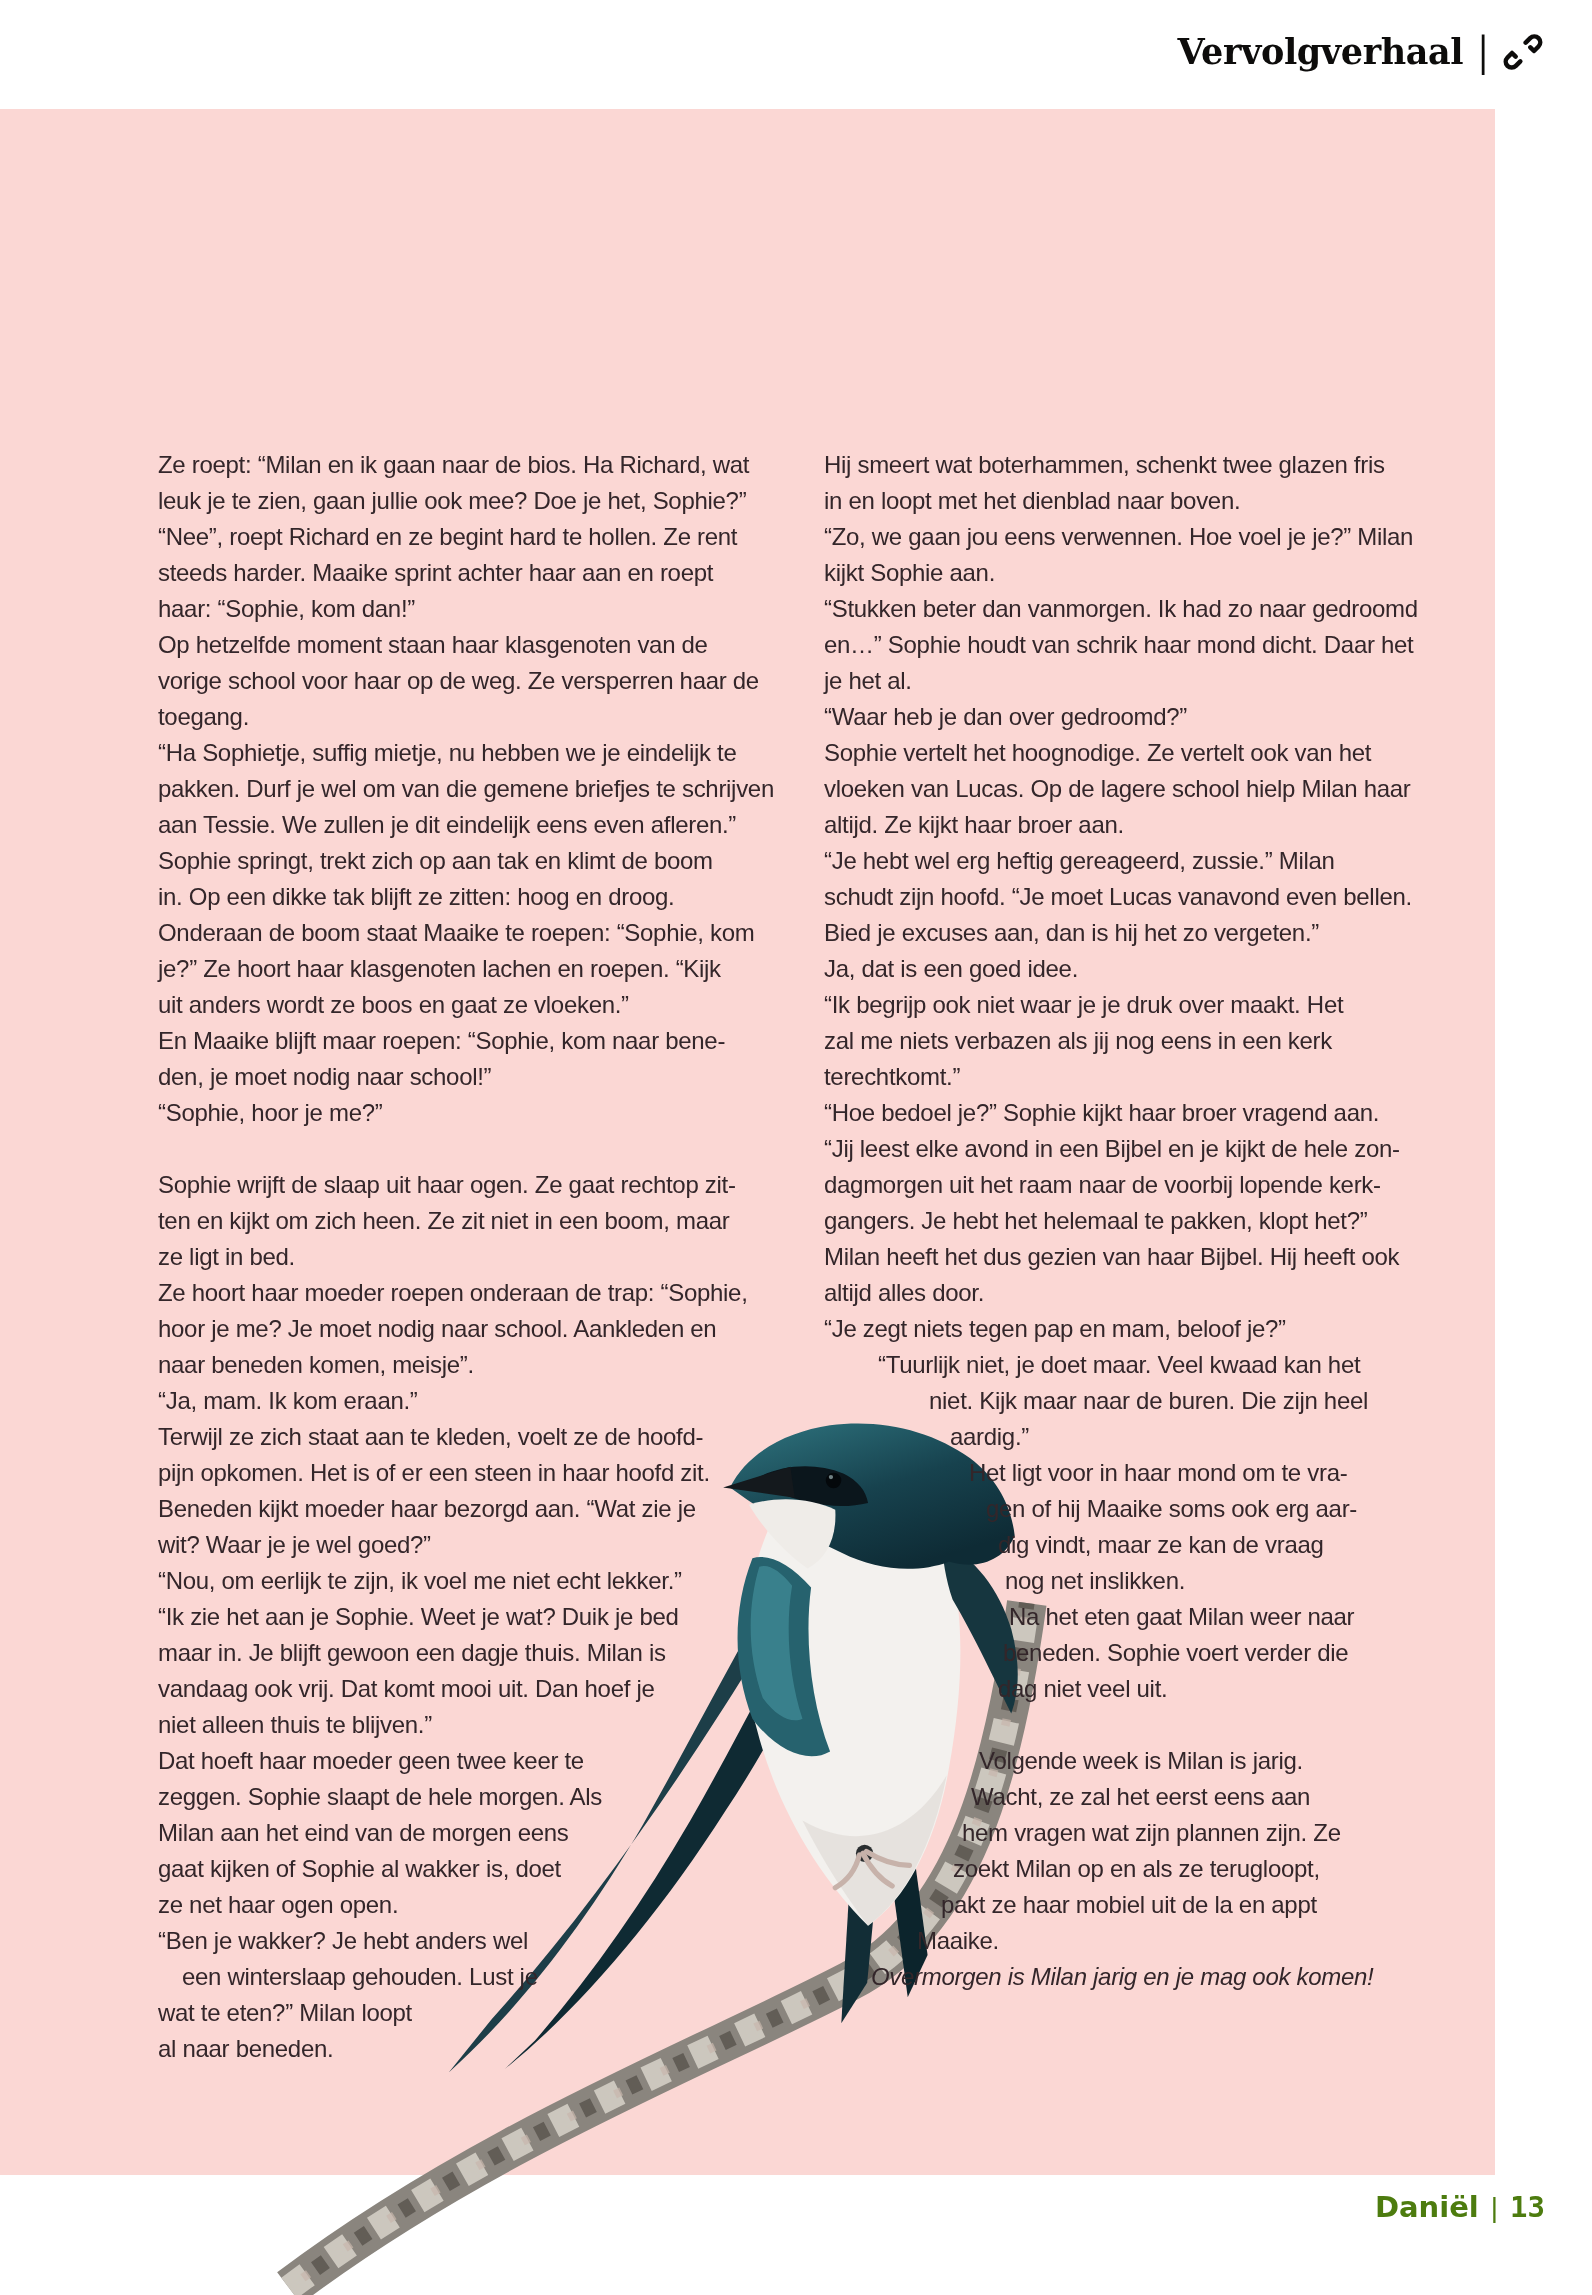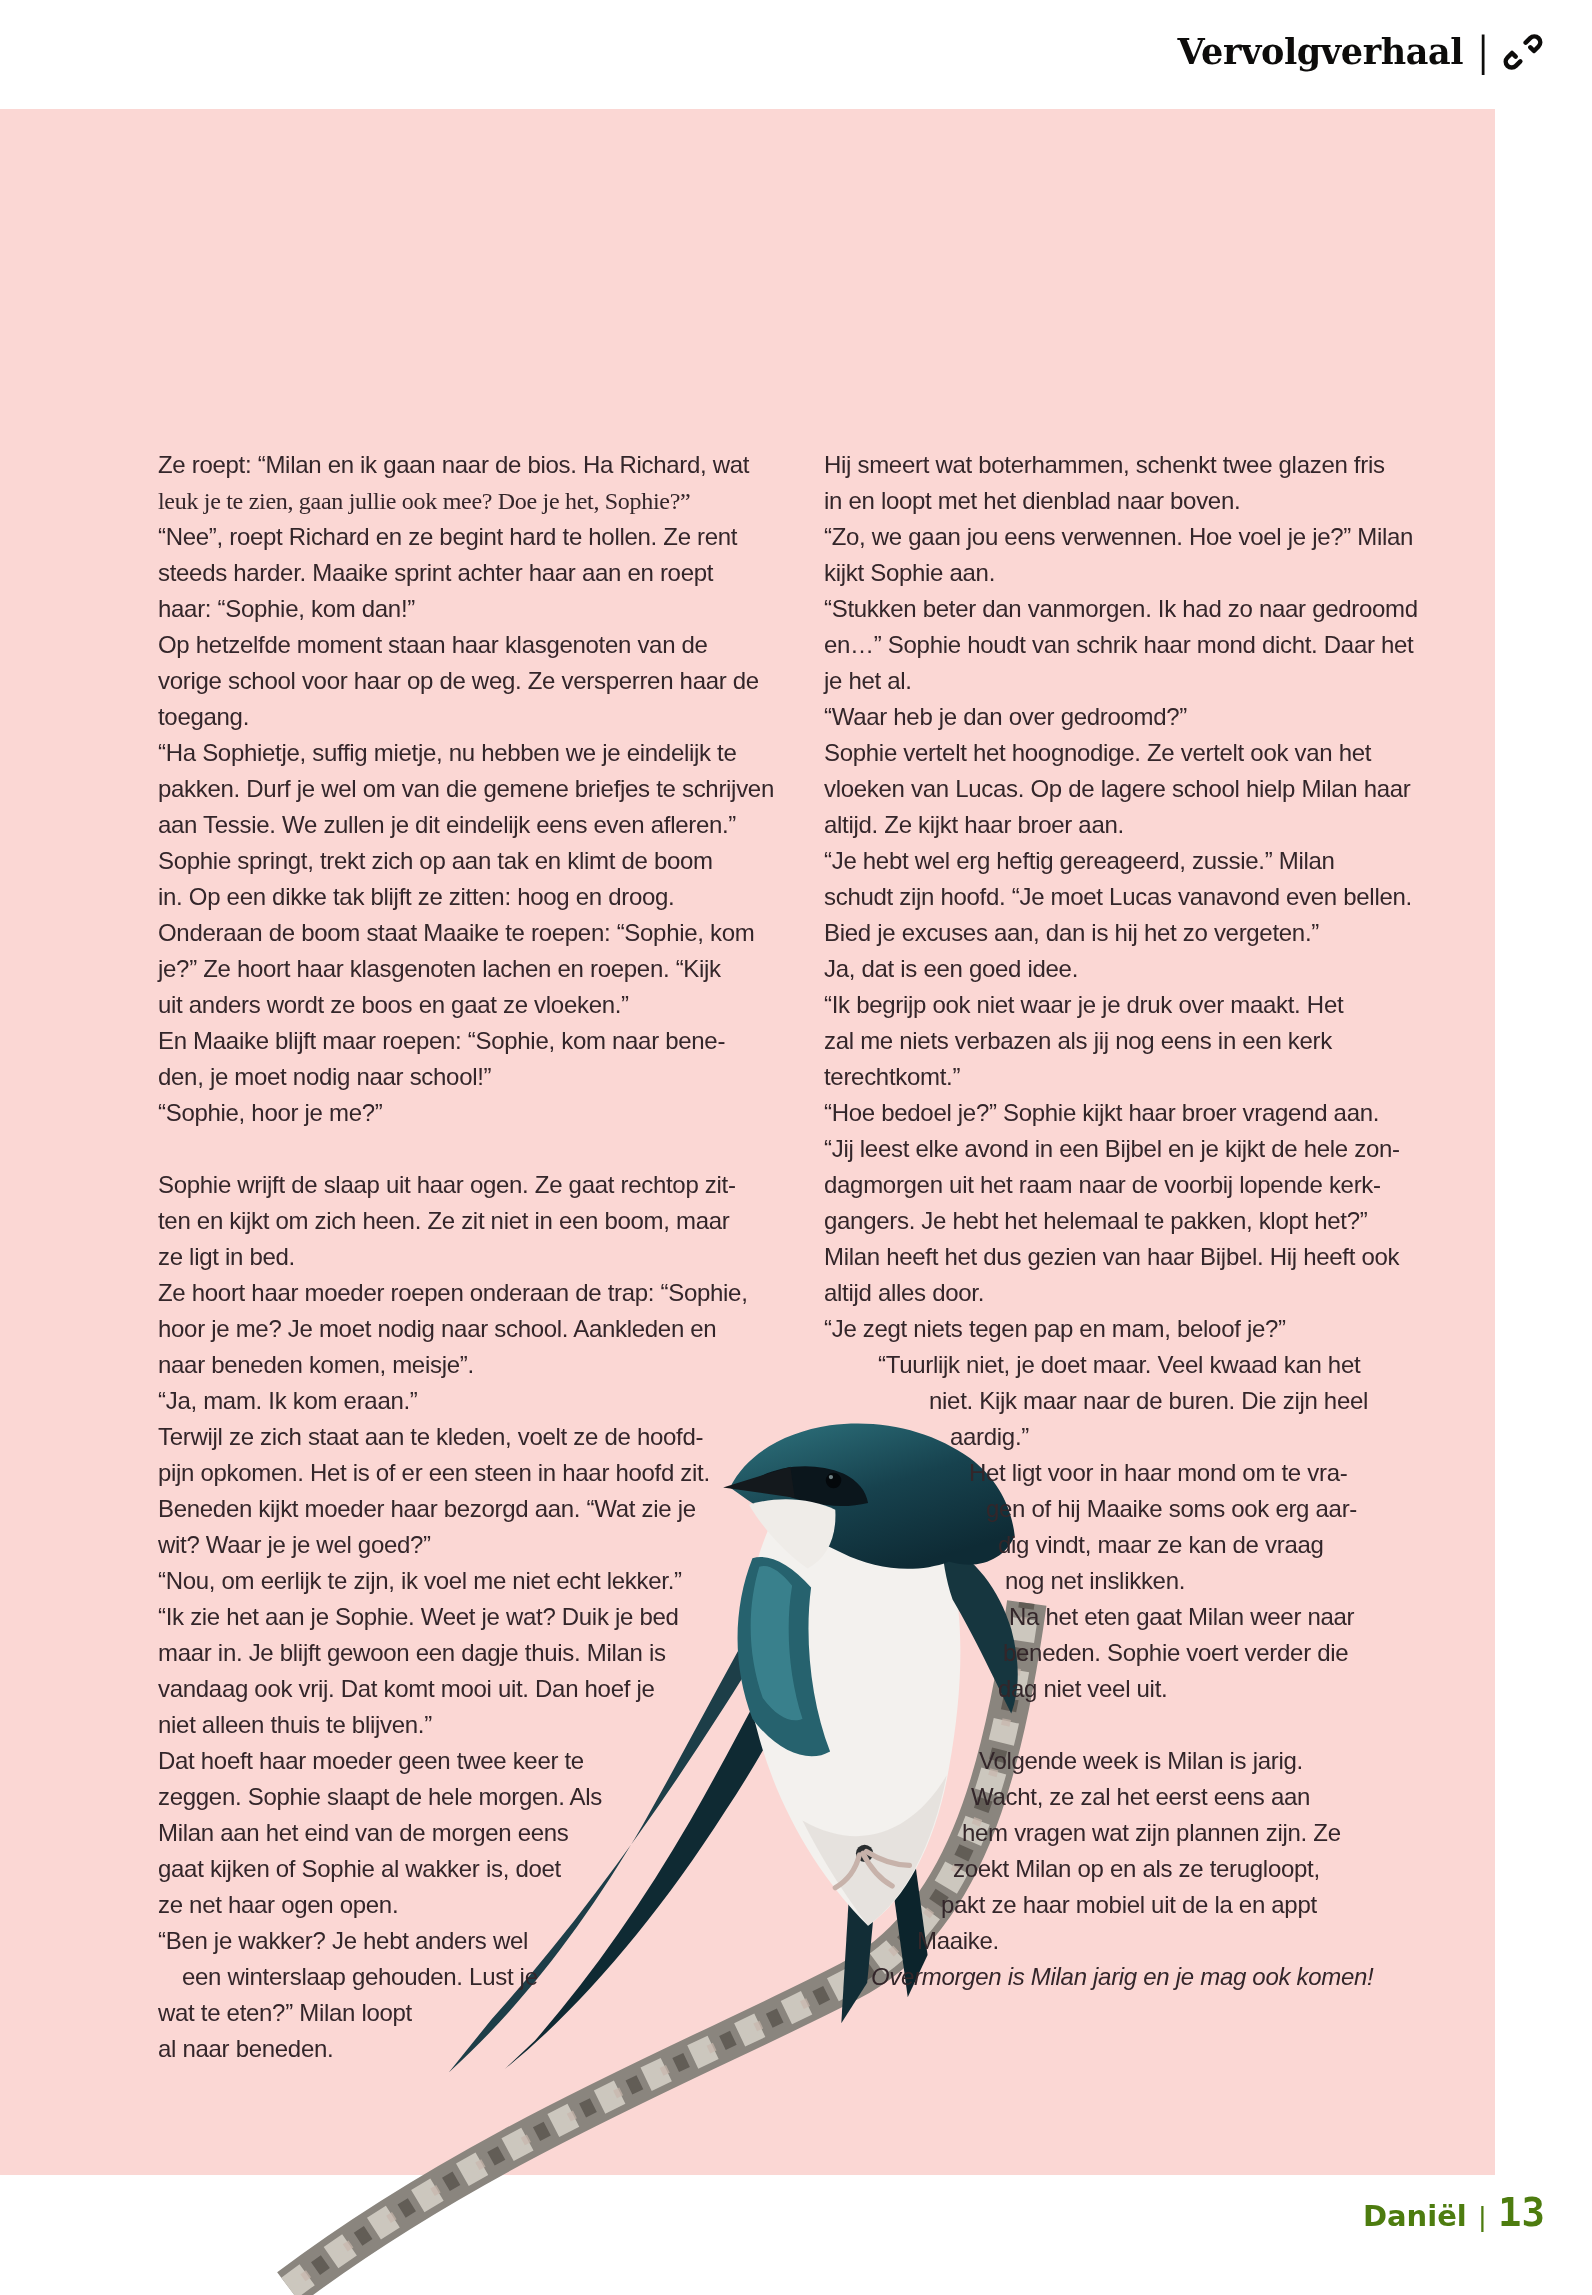--- a/index.html
+++ b/index.html
@@ -42,21 +42,21 @@
   }
   .page-footer{
     position:absolute;top:2190px;right:47px;z-index:4;
     display:flex;align-items:baseline;gap:12px;color:#4d7c0f;
   }
   .page-footer .mag{
     font-family:"DejaVu Sans",sans-serif;font-weight:bold;font-size:29px;
   }
   .page-footer .sep{font-size:28px;font-weight:300;}
   .page-footer .pagenum{
-    font-family:"DejaVu Sans Mono",monospace;font-size:39px;font-weight:bold;
+    font-family:"DejaVu Sans Mono",monospace;font-size:29px;font-weight:bold;
   }
 </style>
 </head>
 <body>
 
 <div class="pink-panel"></div>
 
 <div class="page-header">
   <span class="title">Vervolgverhaal</span>
   <span class="sep">|</span>
@@ -102,21 +102,21 @@
     <g stroke="#c7b2aa" stroke-width="6" fill="none" stroke-linecap="round">
       <path d="M1000,2148 c8,16 20,30 34,38"></path>
       <path d="M1004,2146 c16,10 34,16 50,16"></path>
       <path d="M996,2150 c-4,16 -14,30 -28,38"></path>
     </g>
   </g>
 </svg>
 
 <div class="col col-left">
     <div class="line" style="padding-left: 0px;">Ze roept: “Milan en ik gaan naar de bios. Ha Richard, wat</div>
-    <div class="line" style="padding-left: 0px; font-family: Liberation Serif, serif;">leuk je te zien, gaan jullie ook mee? Doe je het, Sophie?”</div>
+    <div class="line" style="padding-left: 0px;">leuk je te zien, gaan jullie ook mee? Doe je het, Sophie?”</div>
     <div class="line" style="padding-left: 0px;">“Nee”, roept Richard en ze begint hard te hollen. Ze rent</div>
     <div class="line" style="padding-left: 0px;">steeds harder. Maaike sprint achter haar aan en roept</div>
     <div class="line" style="padding-left: 0px;">haar: “Sophie, kom dan!”</div>
     <div class="line" style="padding-left: 0px;">Op hetzelfde moment staan haar klasgenoten van de</div>
     <div class="line" style="padding-left: 0px;">vorige school voor haar op de weg. Ze versperren haar de</div>
     <div class="line" style="padding-left: 0px;">toegang.</div>
     <div class="line" style="padding-left: 0px;">“Ha Sophietje, suffig mietje, nu hebben we je eindelijk te</div>
     <div class="line" style="padding-left: 0px;">pakken. Durf je wel om van die gemene briefjes te schrijven</div>
     <div class="line" style="padding-left: 0px;">aan Tessie. We zullen je dit eindelijk eens even afleren.”</div>
     <div class="line" style="padding-left: 0px;">Sophie springt, trekt zich op aan tak en klimt de boom</div>

